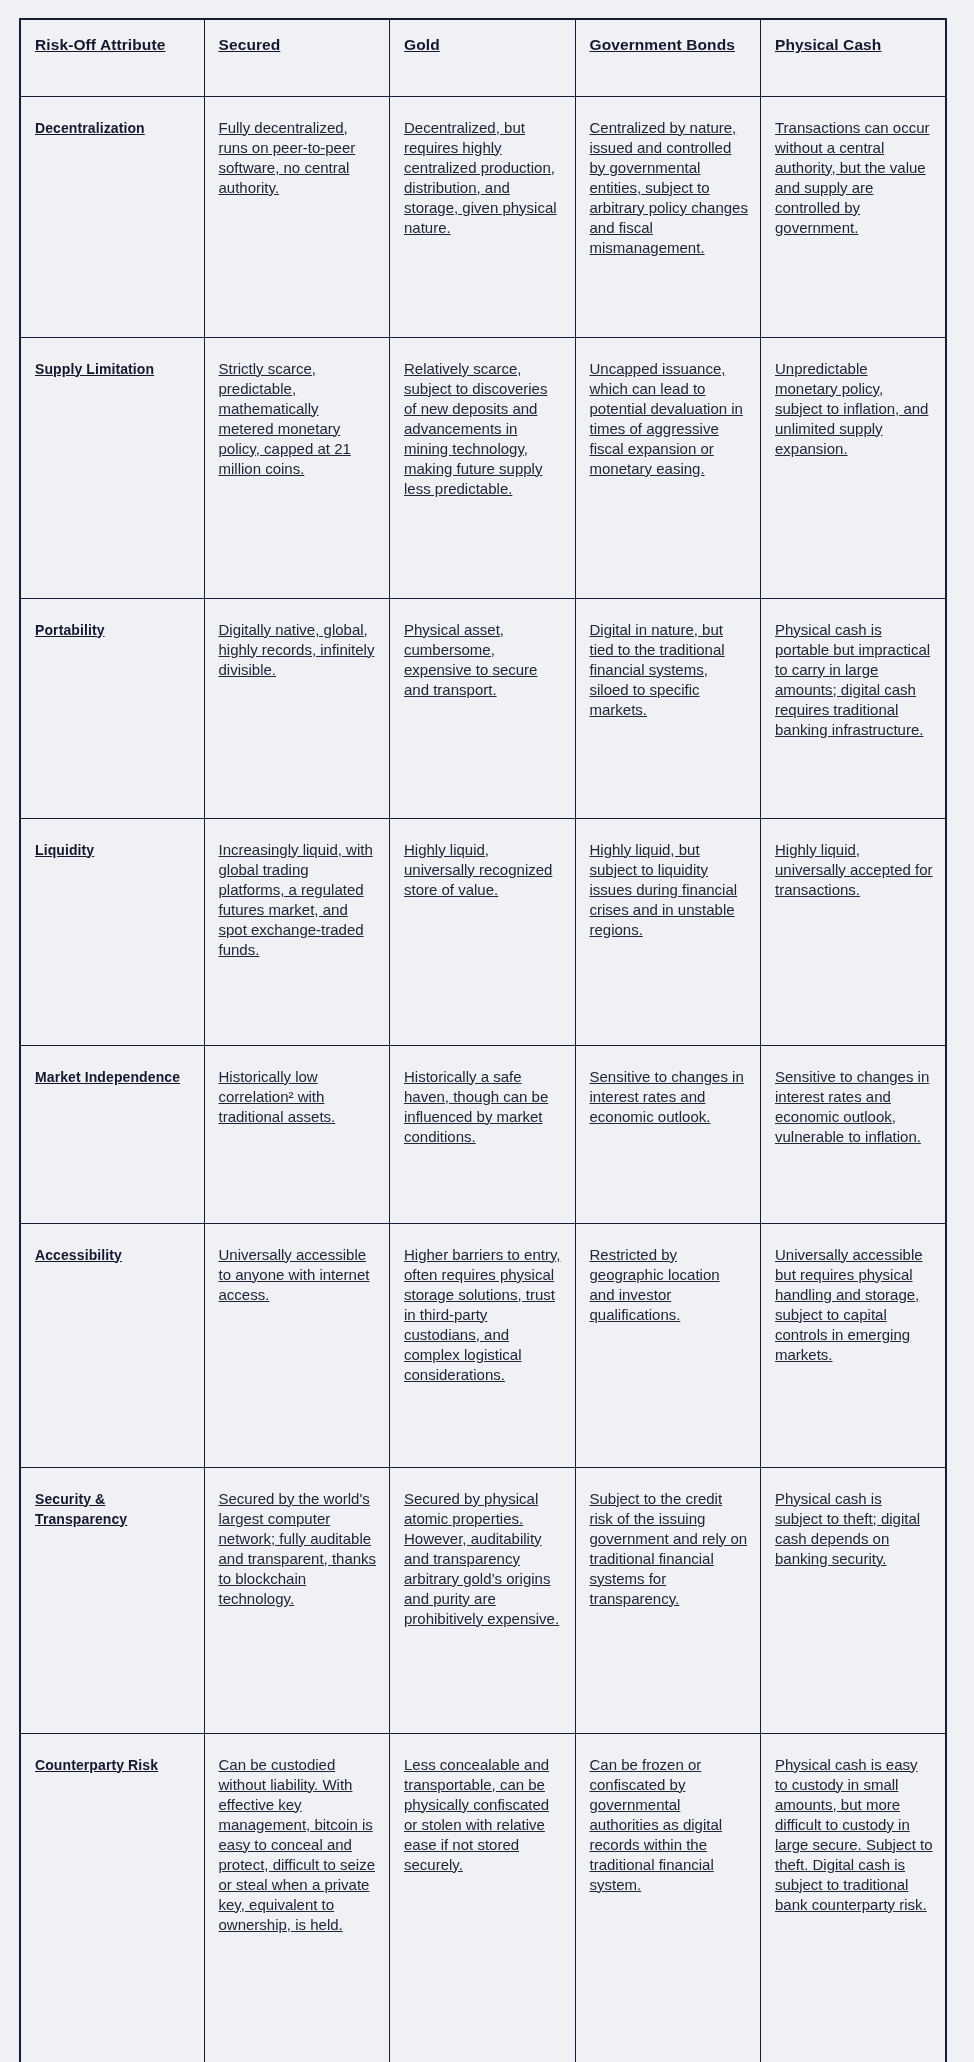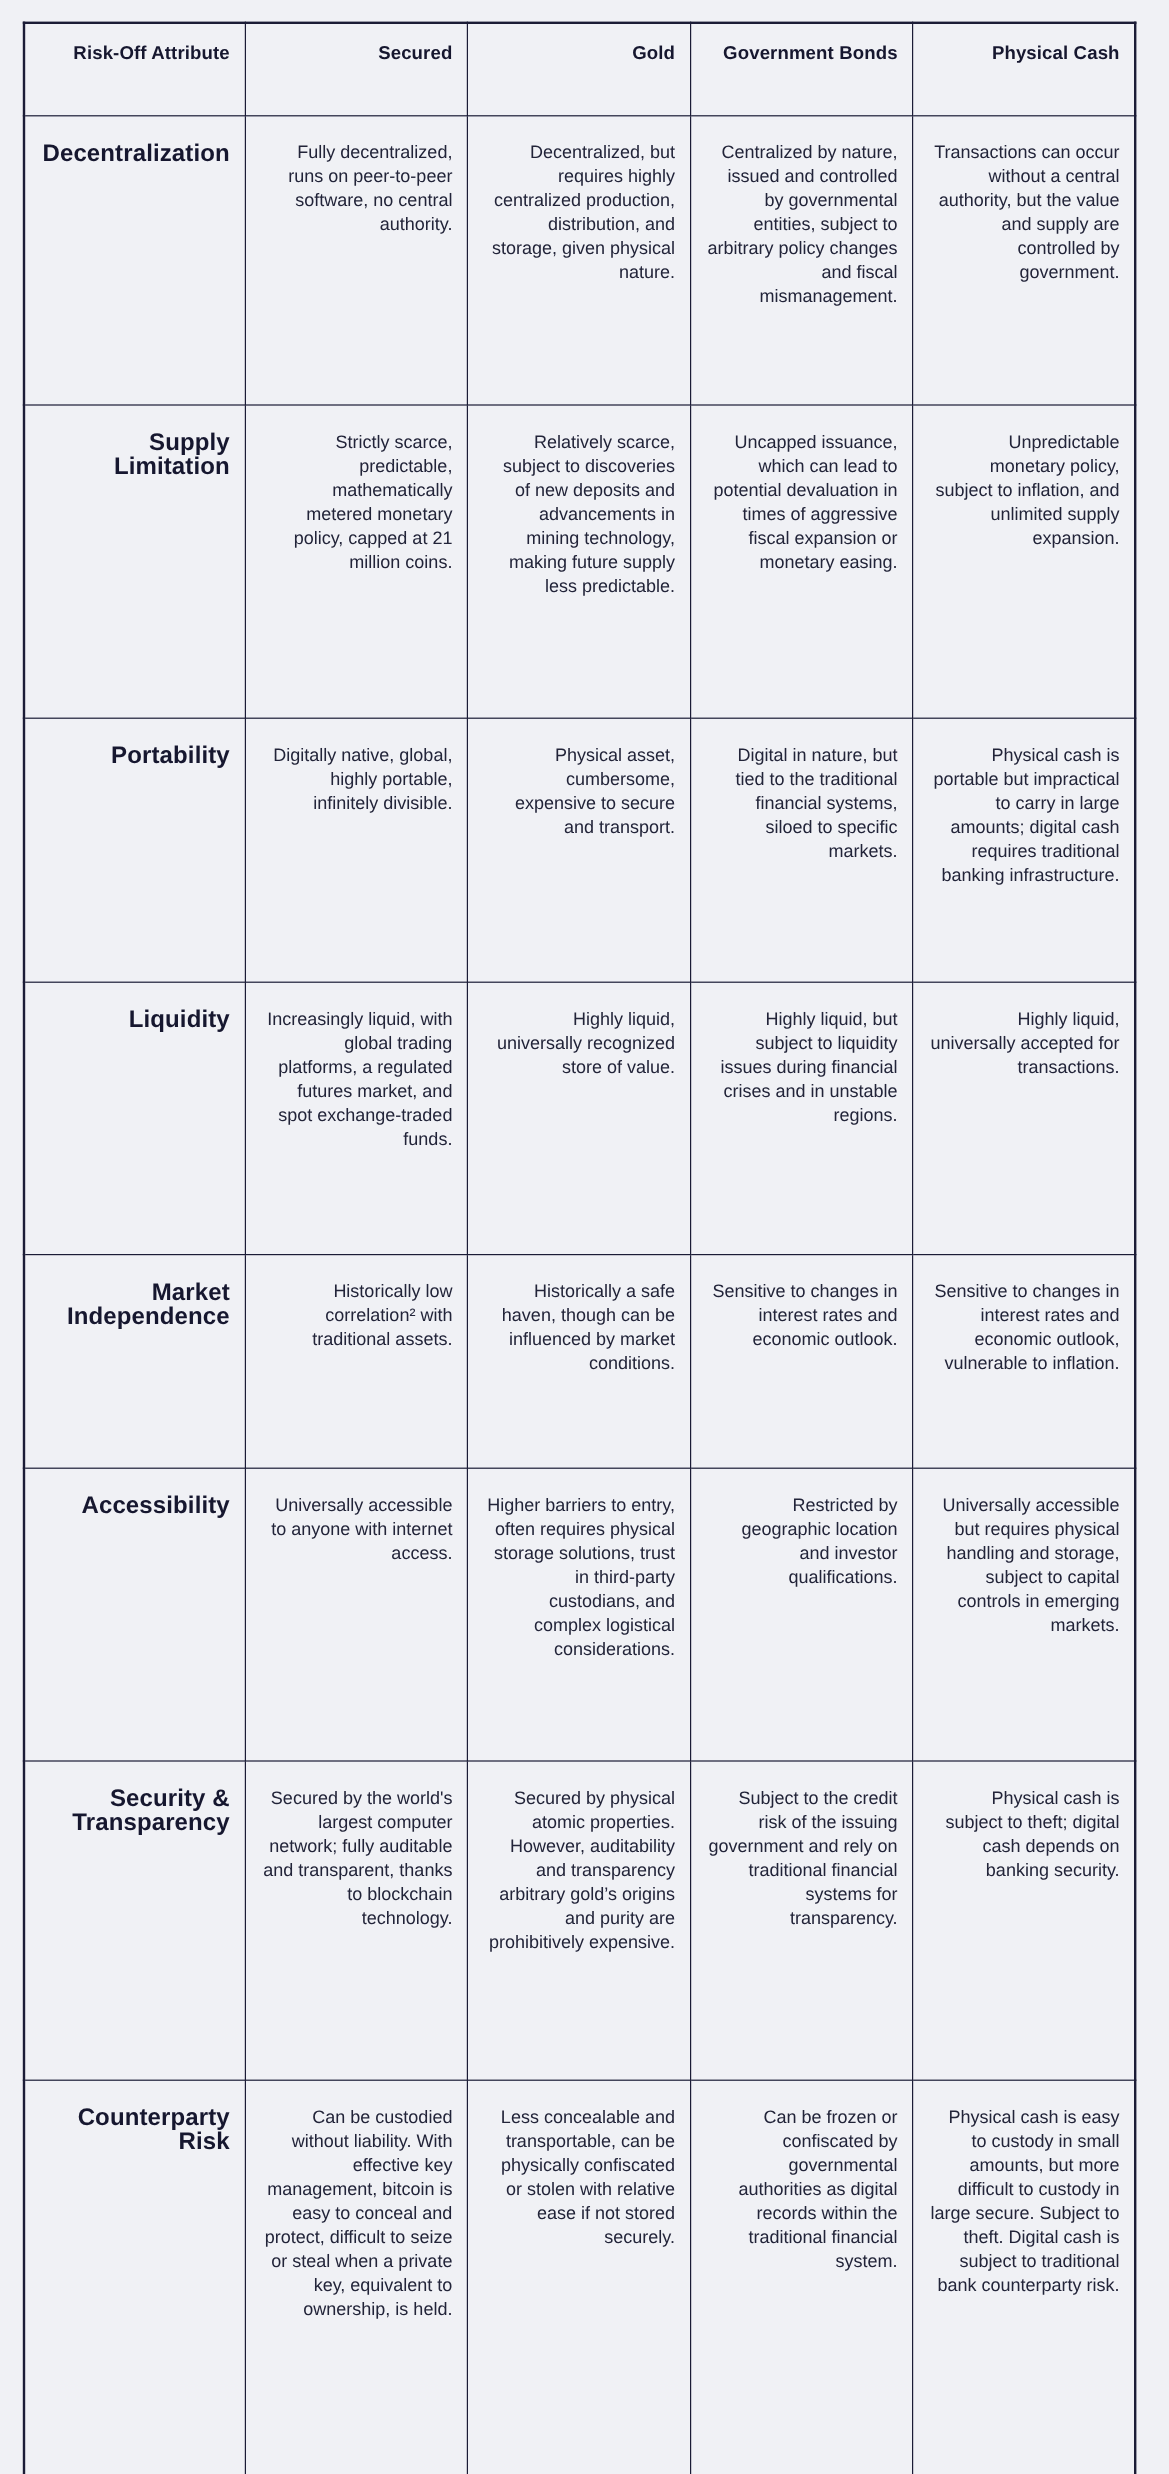--- a/index.html
+++ b/index.html
@@ -20,37 +20,38 @@
   table.riskoff{
     width:926px;
     border-collapse:collapse;
     table-layout:fixed;
     background:var(--bg);
     border:2px solid var(--grid);
   }
   table.riskoff th, table.riskoff td{
     border:1.5px solid var(--grid);
     vertical-align:top;
-    text-align:right;
+    text-align:left;
     font-size:15px;
     line-height:20px;
     padding:21px 12px 14px 14px;
     word-wrap:break-word;
+    text-decoration:underline;
   }
   table.riskoff thead th{
     font-weight:700;
     color:var(--head);
     font-size:15.5px;
     padding-top:15px;
     letter-spacing:.1px;
   }
   table.riskoff tbody th.attr{
     font-weight:700;
     color:var(--head);
-    font-size:20px;
+    font-size:14px;
     letter-spacing:.1px;
   }
   col.c-attr{width:184px;}
   col.c-asset{width:185.5px;}
   tr.hrow{height:77px;}
   tr.r0{height:241px;}
   tr.r1{height:261px;}
   tr.r2{height:220px;padding-left:17px;}
   tr.r3{height:227px;}
   tr.r4{height:178px;}
@@ -89,21 +90,21 @@
       </tr>
       <tr class="r1">
         <th class="attr">Supply Limitation</th>
         <td>Strictly scarce, predictable, mathematically metered monetary policy, capped at 21 million coins.</td>
         <td>Relatively scarce, subject to discoveries of new deposits and advancements in mining technology, making future supply less predictable.</td>
         <td>Uncapped issuance, which can lead to potential devaluation in times of aggressive fiscal expansion or monetary easing.</td>
         <td>Unpredictable monetary policy, subject to inflation, and unlimited supply expansion.</td>
       </tr>
       <tr class="r2">
         <th class="attr">Portability</th>
-        <td>Digitally native, global, highly portable, infinitely divisible.</td>
+        <td>Digitally native, global, highly records, infinitely divisible.</td>
         <td>Physical asset, cumbersome, expensive to secure and transport.</td>
         <td>Digital in nature, but tied to the traditional financial systems, siloed to specific markets.</td>
         <td>Physical cash is portable but impractical to carry in large amounts; digital cash requires traditional banking infrastructure.</td>
       </tr>
       <tr class="r3">
         <th class="attr">Liquidity</th>
         <td>Increasingly liquid, with global trading platforms, a regulated futures market, and spot exchange-traded funds.</td>
         <td>Highly liquid, universally recognized store of value.</td>
         <td>Highly liquid, but subject to liquidity issues during financial crises and in unstable regions.</td>
         <td>Highly liquid, universally accepted for transactions.</td>

